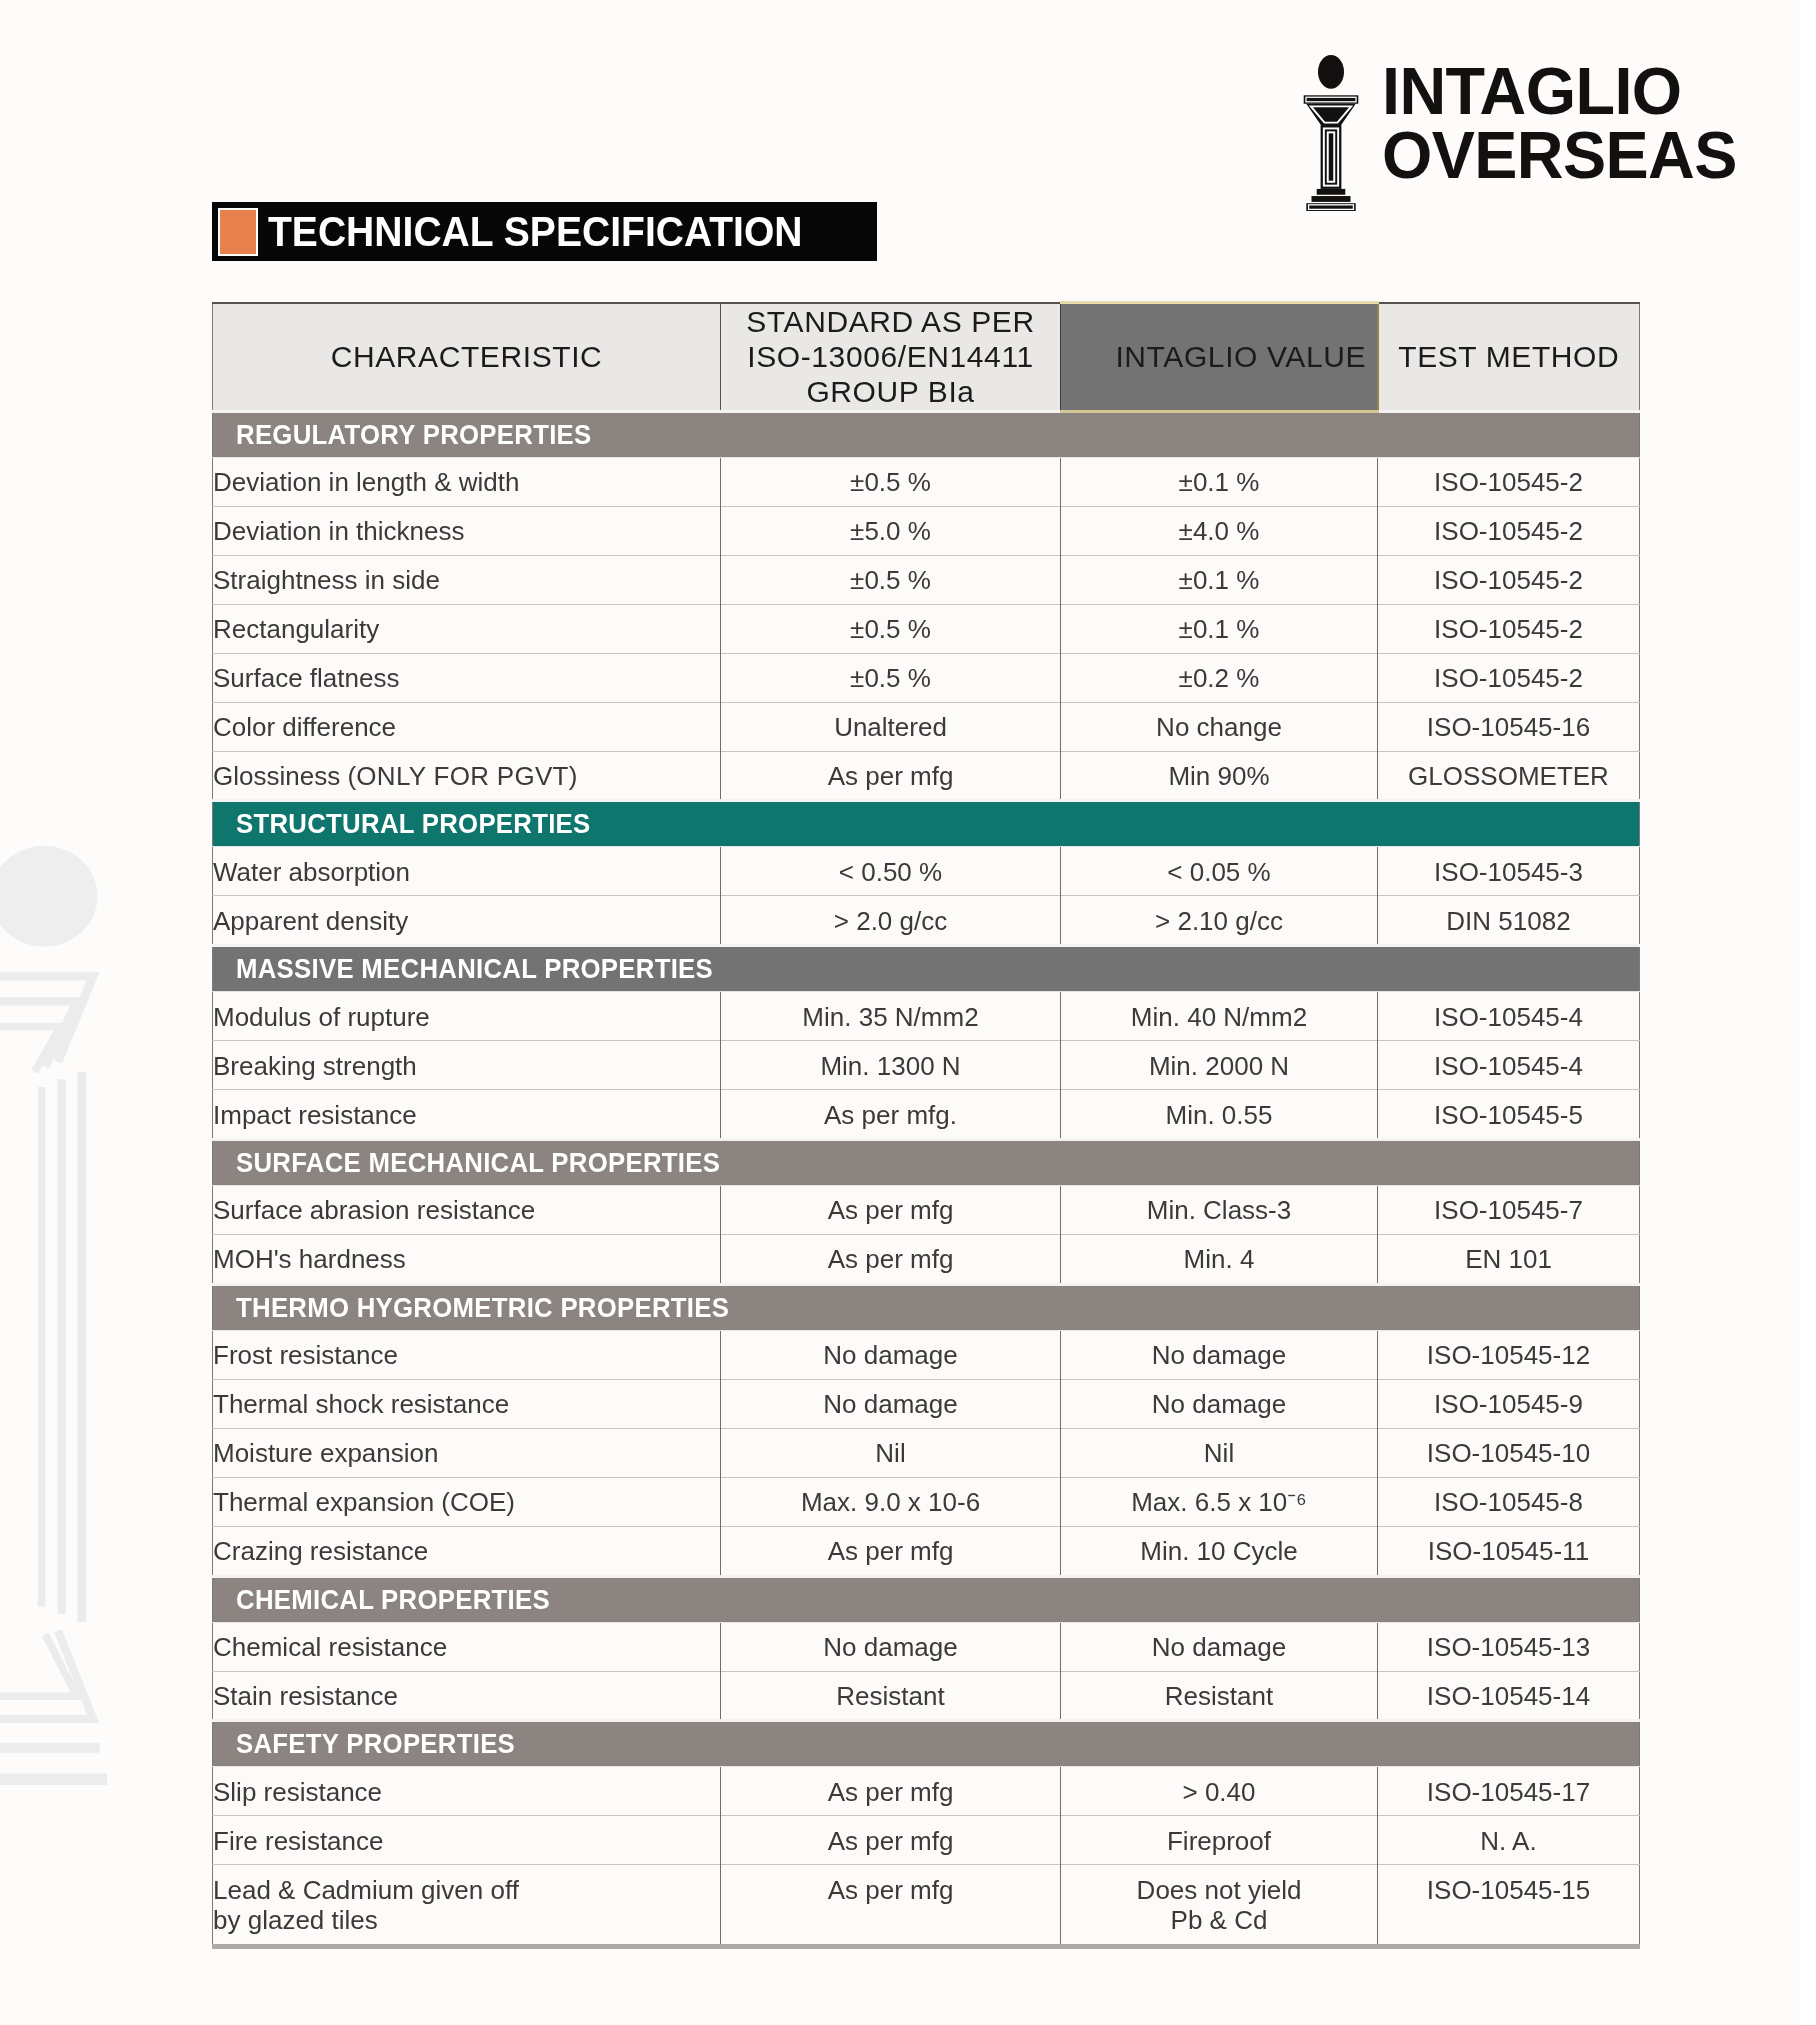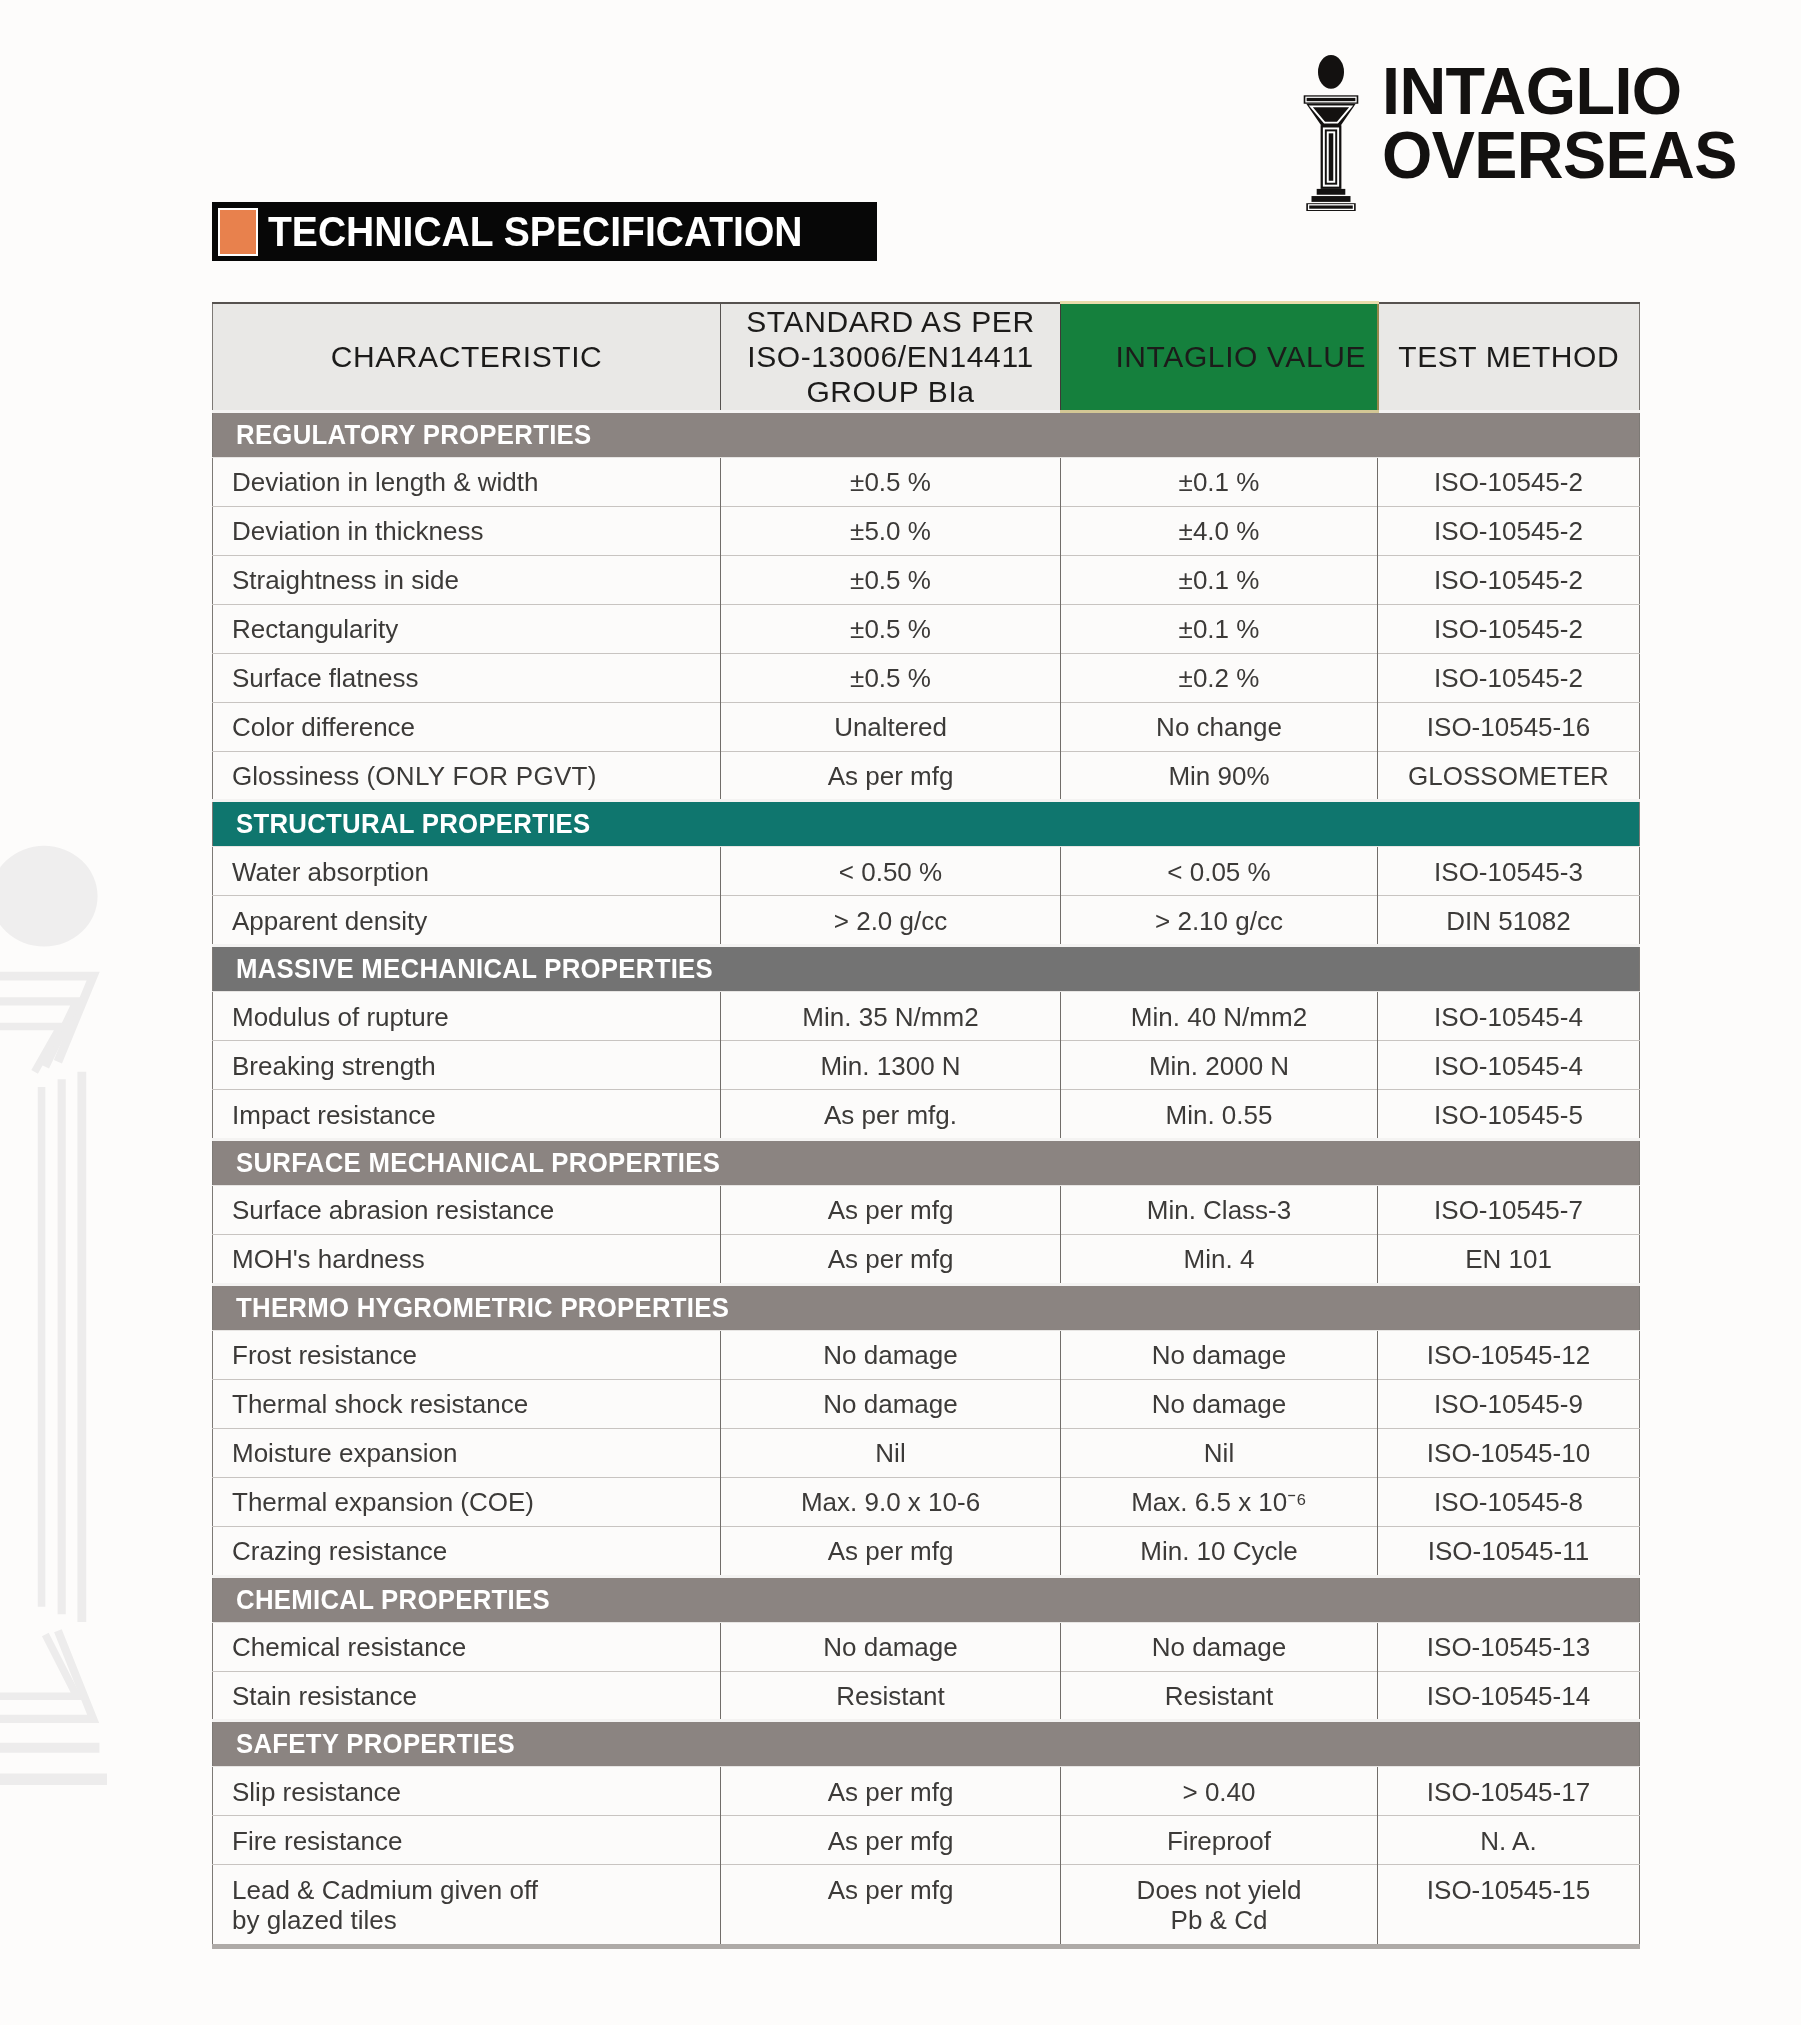--- a/index.html
+++ b/index.html
@@ -32,36 +32,36 @@
                 border-collapse:collapse; table-layout:fixed; background:#fcfbfa;
                 border-left:1.3px solid #7d7975; border-right:1.3px solid #7d7975;
                 border-bottom:5.7px solid #aeaaa7; }
 
   .spec-table thead th {
       height:108px; background:#e9e8e6; color:#1c1b1a; font-weight:normal;
       font-size:30px; letter-spacing:0.6px; text-align:center; vertical-align:middle;
       border-top:2.5px solid #56524f; border-bottom:2.5px solid #56524f; }
   .spec-table thead th + th { border-left:1.3px solid #56524f; }
   .spec-table thead th.col-v { border-left:1.9px solid #3e3a37; border-right:2.5px solid #97874b;
-      border-top:3.2px solid #e9dcab; border-bottom:3.2px solid #d3c795; background:#15803d;padding-left:44px; }
+      border-top:3.2px solid #e9dcab; border-bottom:3.2px solid #d3c795; background:#737373;padding-left:44px; }
   .spec-table thead .hline { display:block; line-height:1.18; }
 
   .spec-table td { vertical-align:top; }
 
   tr.section-row td {
       height:46px; background:#8b8481; color:#ffffff; vertical-align:middle;
       border-top:3.2px solid #f4f3f2; border-bottom:1.9px solid #e7e5e3; padding-left:23px; }
   tr.section-row .section-title-text { display:inline-block; font-weight:bold; font-size:28px;
       letter-spacing:0.3px; transform:scaleX(0.92); transform-origin:left center; white-space:nowrap; }
 
   tr.data-row td {
       height:49px; background:#fcfbfa; color:#3c3a38; font-size:26px; line-height:1.18;
       border-top:1.9px solid #c8c4c1; padding-top:9.5px; padding-bottom:7.6px;
       white-space:pre-line; }
-  tr.data-row td.col-c { text-align:left; padding-left:19px; padding-right:6.3px; }
+  tr.data-row td.col-c { text-align:left; padding-right:6.3px; }
   tr.data-row td.col-s, tr.data-row td.col-v, tr.data-row td.col-m { text-align:center; border-left:1.3px solid #716d69; }
   tr.data-row:first-child td { border-top:none; }
   .note { font-size:26px; letter-spacing:0.3px; }
 </style>
 </head>
 <body>
 
 <div class="page">
 
   <svg class="watermark" viewBox="0 0 170 1620" fill="none" xmlns="http://www.w3.org/2000/svg" aria-hidden="true">

